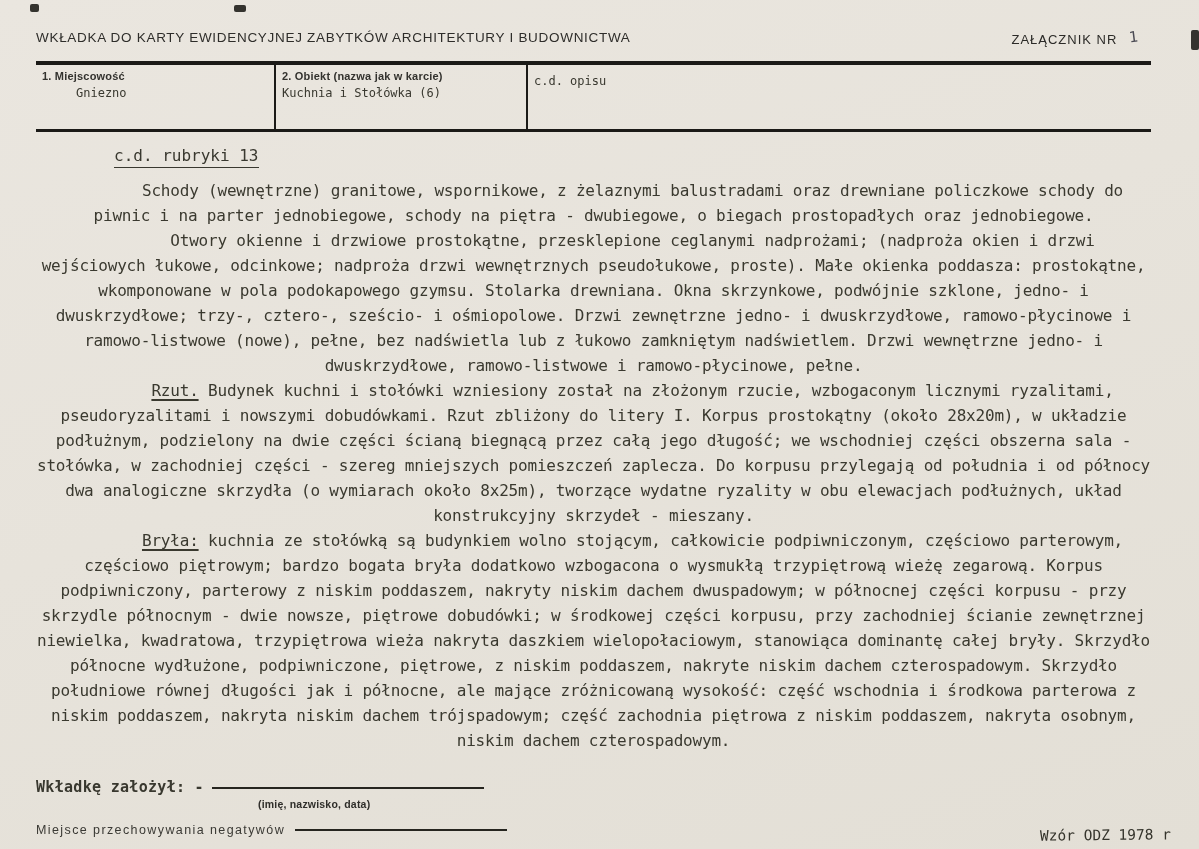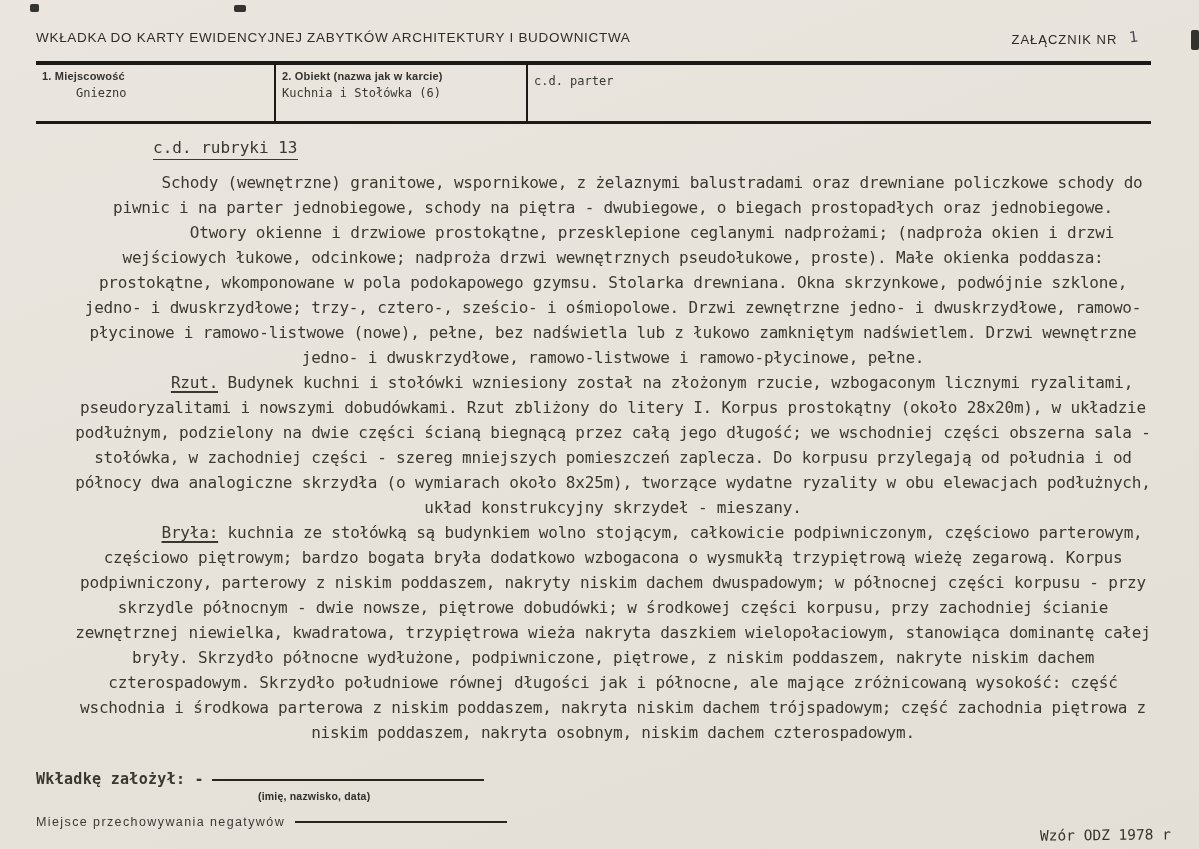--- a/index.html
+++ b/index.html
@@ -24,33 +24,33 @@
   .doc-header{display:flex;justify-content:space-between;align-items:flex-start;margin-bottom:13px;}
   .doc-title{font-size:13.5px;letter-spacing:.7px;color:#2e2d2a;}
   .attachment{font-size:13px;letter-spacing:1px;white-space:nowrap;margin-right:12px;}
   .attachment-no{display:inline-block;margin-left:7px;transform:rotate(-7deg) translateY(-2px);
     font-family:"DejaVu Sans Mono",monospace;font-size:15px;color:#4b4b54;}
 
   .rule-thick{height:4px;background:#1b1a17;}
   .rule-thin{height:3px;background:#1b1a17;}
 
   
-  .form-row{display:flex;height:56px;}
+  .form-row{display:flex;height:64px;}
   .cell{box-sizing:border-box;padding:5px 8px 0 6px;}
   .cell-1{width:240px;border-right:2px solid #1b1a17;}
   .cell-2{width:252px;border-right:2px solid #1b1a17;}
   .cell-3{flex:1;}
   .cell-label{font-size:11px;font-weight:700;letter-spacing:.2px;color:#33322e;}
   .cell-value{margin-top:4px;}
   .cell-1 .cell-value{margin-left:34px;}
   .typed{font-family:"DejaVu Sans Mono",monospace;color:#39382f;}
   .cell-value.typed{font-size:12px;}
 
   
-  .doc-body{margin-top:14px;margin-left:39px;}
+  .doc-body{margin-top:14px;}
   .section-heading{display:inline-block;margin-left:78px;font-size:16px;
     border-bottom:1.6px solid #39382f;padding-bottom:2px;}
   .paragraphs{margin-top:10px;}
   .para{margin:0;font-size:16px;line-height:25px;text-indent:78px;text-align:center;
     letter-spacing:-0.2px;color:#3a392f;}
   .lead{text-decoration:underline;text-decoration-thickness:1.5px;text-underline-offset:3px;}
 
   
   .doc-footer{margin-top:9px;}
   .footer-row{display:flex;align-items:baseline;}
@@ -87,21 +87,21 @@
   <div class="form-row">
     <div class="cell cell-1">
       <div class="cell-label">1. Miejscowość</div>
       <div class="cell-value typed">Gniezno</div>
     </div>
     <div class="cell cell-2">
       <div class="cell-label">2. Obiekt (nazwa jak w karcie)</div>
       <div class="cell-value typed">Kuchnia i Stołówka (6)</div>
     </div>
     <div class="cell cell-3">
-      <div class="cell-value typed">c.d. parter</div>
+      <div class="cell-value typed">c.d. opisu</div>
     </div>
   </div>
 
   <div class="rule-thin"></div>
 
   <main class="doc-body">
     <div class="section-heading typed">c.d. rubryki 13</div>
 
     <div class="paragraphs">
       <p class="para typed">

